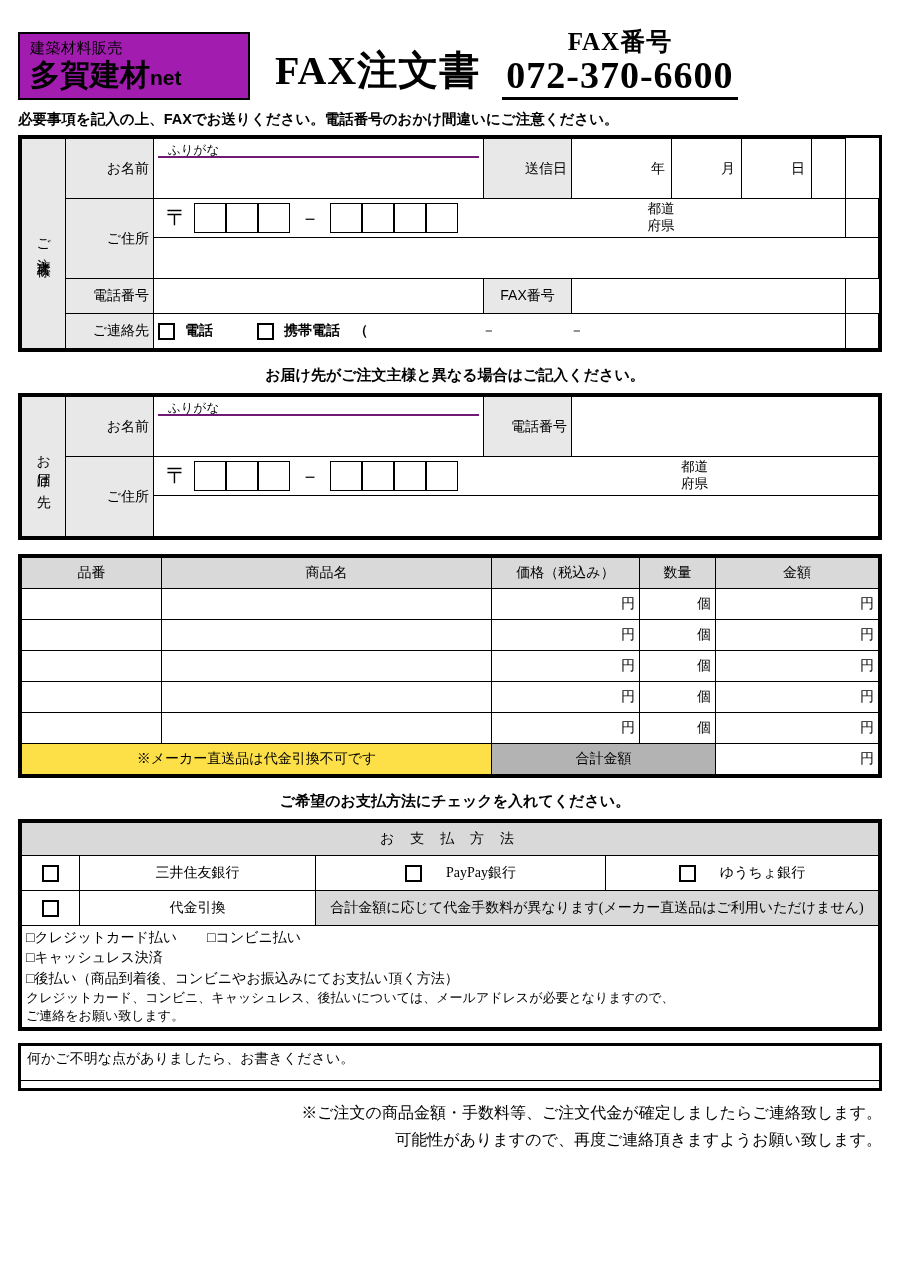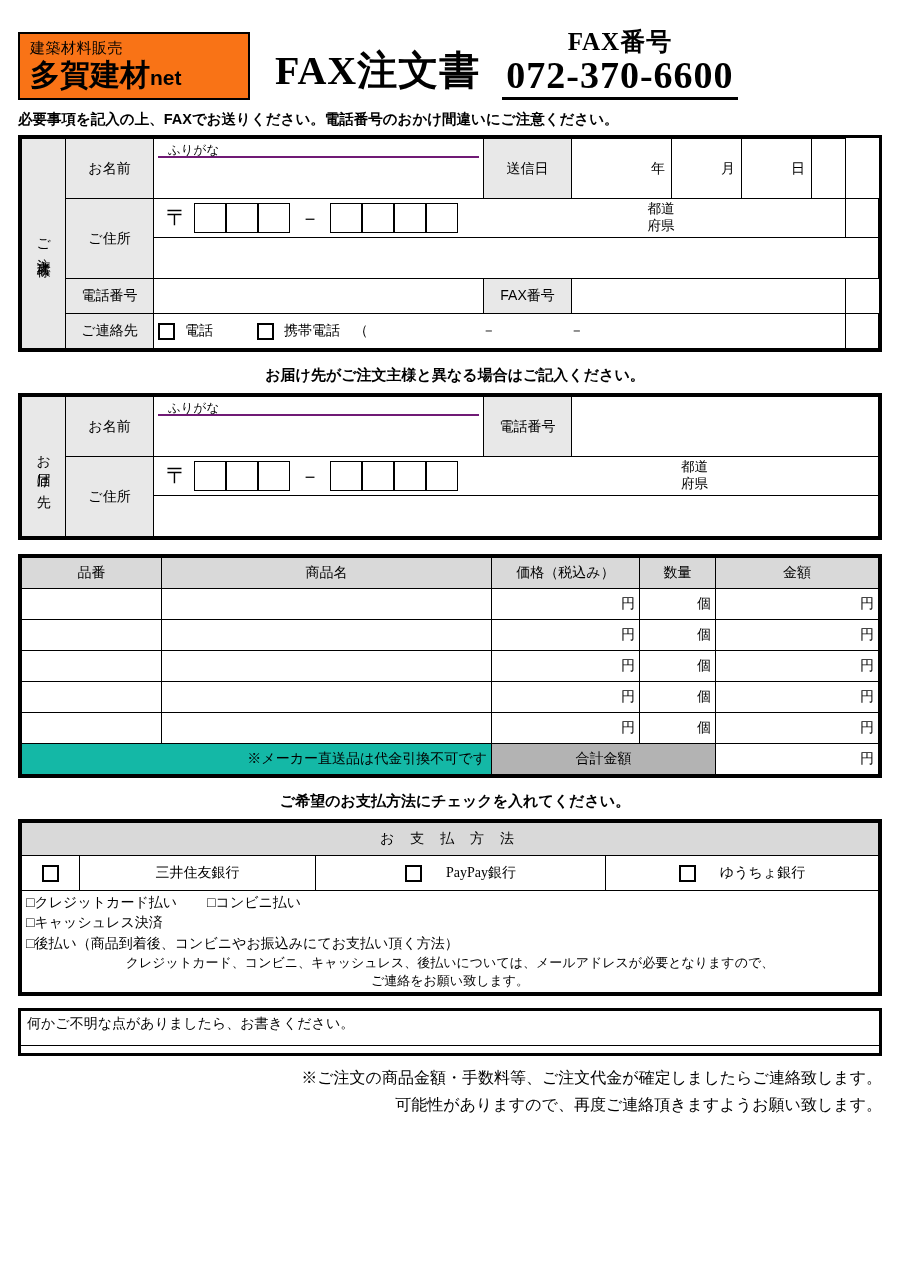--- a/index.html
+++ b/index.html
@@ -28,21 +28,21 @@
     align-items: flex-end;
     padding: 18px 18px 0 18px;
     height: 100px;
     box-sizing: border-box;
   }
   .logo-box {
     border: 2px solid #000;
     padding: 4px 10px 6px 10px;
     width: 232px;
     box-sizing: border-box;
-    background: #f97316;
+    background: #a21caf;
   }
   .logo-top {
     font-size: 15px;
     letter-spacing: 0.5px;
     line-height: 1.3;
   }
   .logo-main {
     font-size: 30px;
     font-weight: bold;
     letter-spacing: 0px;
@@ -132,21 +132,21 @@
     width: 44px;
     letter-spacing: 2px;
     line-height: 1.1;
   }
   .vlabel span {
     writing-mode: vertical-rl;
     display: inline-block;
   }
   .rlabel {
     background: #e8e8e8;
-    text-align: center;
+    text-align: right;
     font-size: 15px;
     width: 90px;
     font-weight: normal;
   }
   .rlabel-sm {
     background: #e8e8e8;
     text-align: center;
     font-size: 14px;
     font-weight: normal;
   }
@@ -211,20 +211,21 @@
     margin-right: 10px;
     box-sizing: border-box;
   }
   .contact-row {
     font-size: 15px;
     padding-left: 14px;
   }
   .contact-row .item {
     display: inline-block;
     margin-right: 40px;
+    font-weight: bold;
   }
   .dashline {
     display: inline-block;
     width: 70px;
   }
 
   
   .prod th {
     background: #d9d9d9;
     text-align: center;
@@ -234,22 +235,22 @@
   }
   .prod td {
     height: 26px;
   }
   .unit {
     text-align: right;
     font-size: 13px;
     padding-right: 4px;
   }
   .maker-note {
-    background: #14b8a6;
-    text-align: right;
+    background: #fde047;
+    text-align: center;
     font-size: 14.5px;
     font-weight: bold;
   }
   .total-label {
     background: #b3b3b3;
     text-align: center;
     font-size: 14.5px;
     font-weight: bold;
   }
 
@@ -279,21 +280,20 @@
   }
   .pay-extra {
     font-family: "Liberation Serif", serif;
     font-size: 16.5px;
     line-height: 1.45;
     padding: 4px 8px 6px 8px;
   }
   .pay-extra .sml {
     font-size: 13px;
     line-height: 1.4;
-    text-align: center;
   }
   .pay-extra .inline2 {
     margin-left: 30px;
   }
 
   
   .remark-box {
     border: 3px solid #000;
     margin: 12px 18px 0 18px;
     width: 864px;
@@ -538,20 +538,25 @@
           <tr>
         <td colspan="4" class="pay-head">お 支 払 方 法</td>
       </tr>
       <tr>
         <td class="pay-cell"><span class="cb" style="margin-right:0"></span></td>
         <td class="pay-cell">三井住友銀行</td>
         <td class="pay-cell"><span class="cb"></span><span>PayPay銀行</span></td>
         <td class="pay-cell"><span class="cb"></span><span>ゆうちょ銀行</span></td>
       </tr>
       <tr>
+        <td class="pay-cell"><span class="cb" style="margin-right:0"></span></td>
+        <td class="pay-cell">代金引換</td>
+        <td colspan="2" class="pay-note">合計金額に応じて代金手数料が異なります(メーカー直送品はご利用いただけません)</td>
+      </tr>
+      <tr>
         <td colspan="4" class="pay-extra">
           <div><span>□クレジットカード払い</span><span class="inline2">□コンビニ払い</span></div>
           <div>□キャッシュレス決済</div>
           <div>□後払い（商品到着後、コンビニやお振込みにてお支払い頂く方法）</div>
           <div class="sml">クレジットカード、コンビニ、キャッシュレス、後払いについては、メールアドレスが必要となりますので、</div>
           <div class="sml">ご連絡をお願い致します。</div>
         </td>
       </tr>
     </tbody>
       </table>

